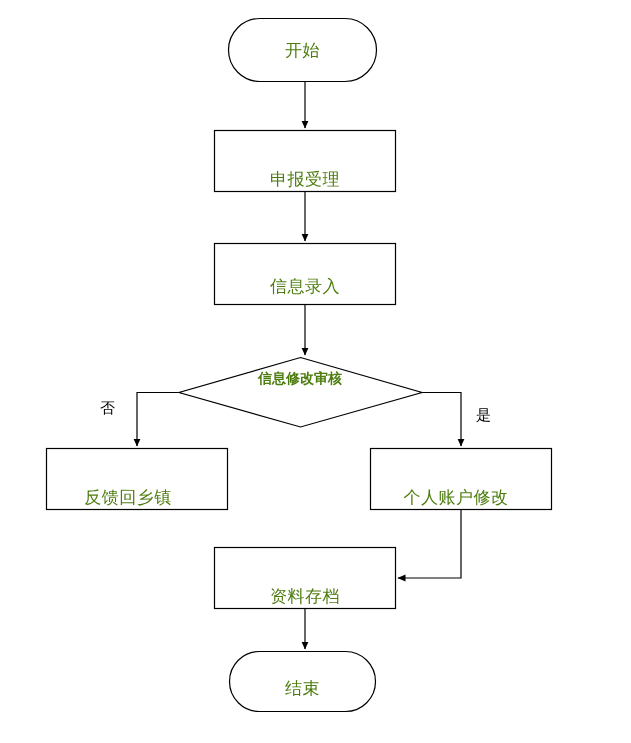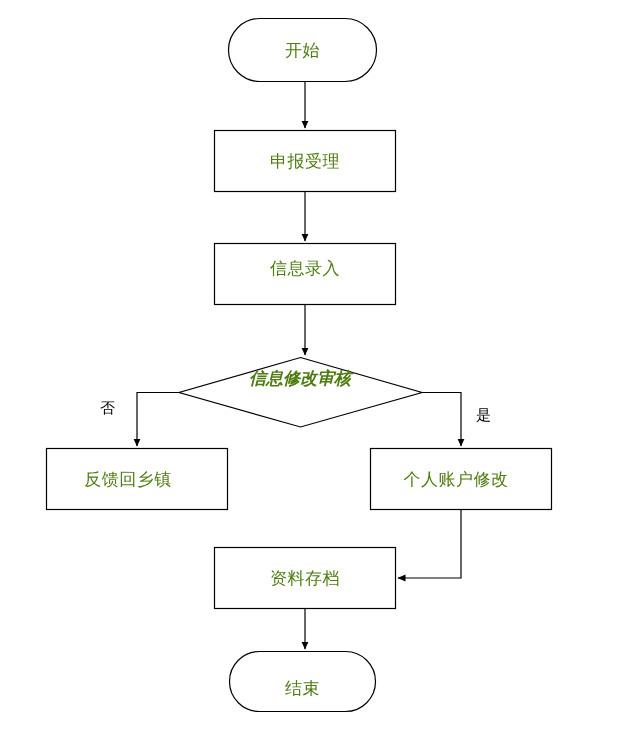--- a/index.html
+++ b/index.html
@@ -35,26 +35,26 @@
     line-height: 1;
     letter-spacing: 0.5px;
     white-space: nowrap;
     pointer-events: none;
   }
   .terminator-label {
     font-size: 17px;
   }
   .process-label {
     font-size: 17px;
+    margin-top: 18px;
   }
   .decision-label {
-    font-size: 17px;
+    font-size: 14px;
     font-weight: bold;
     letter-spacing: 0px;
-    font-style: italic;
   }
   .edge-label {
     position: absolute;
     color: #000000;
     font-size: 15px;
     line-height: 1;
     white-space: nowrap;
     pointer-events: none;
   }
 </style>

